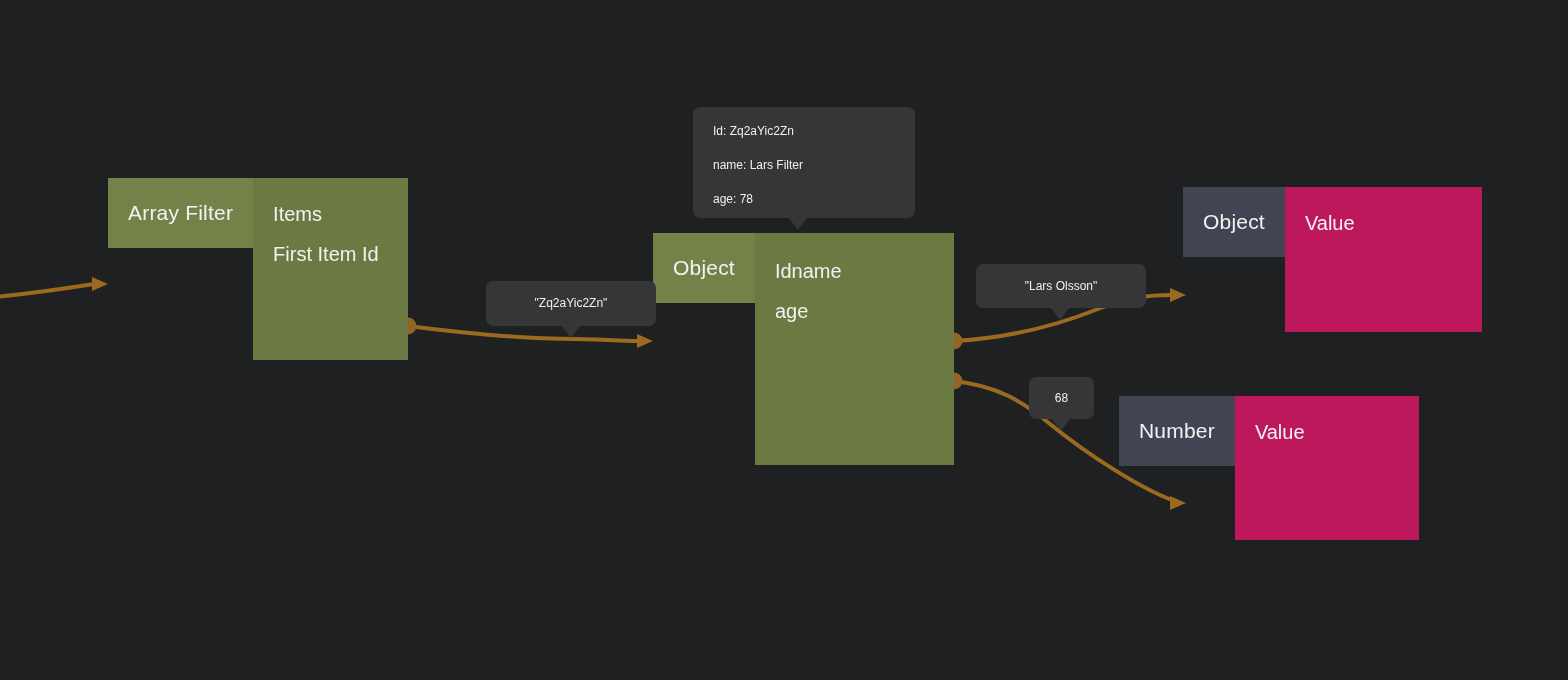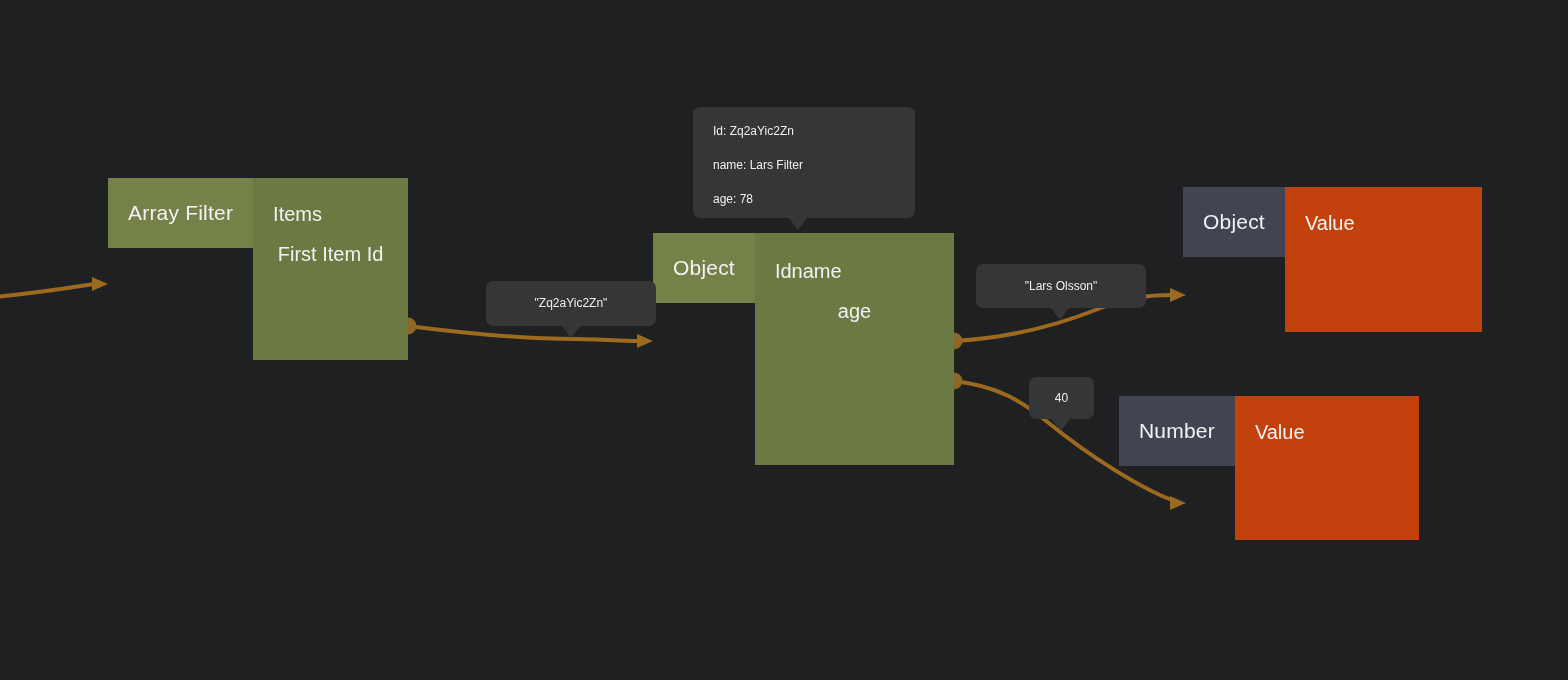--- a/index.html
+++ b/index.html
@@ -31,30 +31,30 @@
     font-size: 21px;
     letter-spacing: 0.2px;
   }
   .node-body {
     flex: 1;
     padding-top: 16px;
   }
   .node.green .node-header { background: #748149; }
   .node.green .node-body   { background: #6b7a42; }
   .node.dark  .node-header { background: #404551; }
-  .node.dark  .node-body   { background: #c2410c; }
+  .node.dark  .node-body   { background: #be185d; }
   .port-row {
     height: 40px;
     display: flex;
     align-items: center;
     padding: 0 20px;
     font-size: 20px;
   }
   .port-row.in  { justify-content: flex-start; }
-  .port-row.out { justify-content: center; }
+  .port-row.out { justify-content: flex-start; }
   .tooltip {
     position: absolute;
     background: #343637;
     border-radius: 7px;
     font-size: 12px;
     color: #f0f0f0;
   }
   .tooltip .pointer {
     position: absolute;
     width: 0; height: 0;
@@ -166,17 +166,17 @@
     <span>"Zq2aYic2Zn"</span>
     <div class="pointer"></div>
   </div>
 
   <div class="tooltip value tt-name">
     <span>"Lars Olsson"</span>
     <div class="pointer"></div>
   </div>
 
   <div class="tooltip value tt-age">
-    <span>40</span>
+    <span>68</span>
     <div class="pointer"></div>
   </div>
 
 </div>
 
 </body></html>

